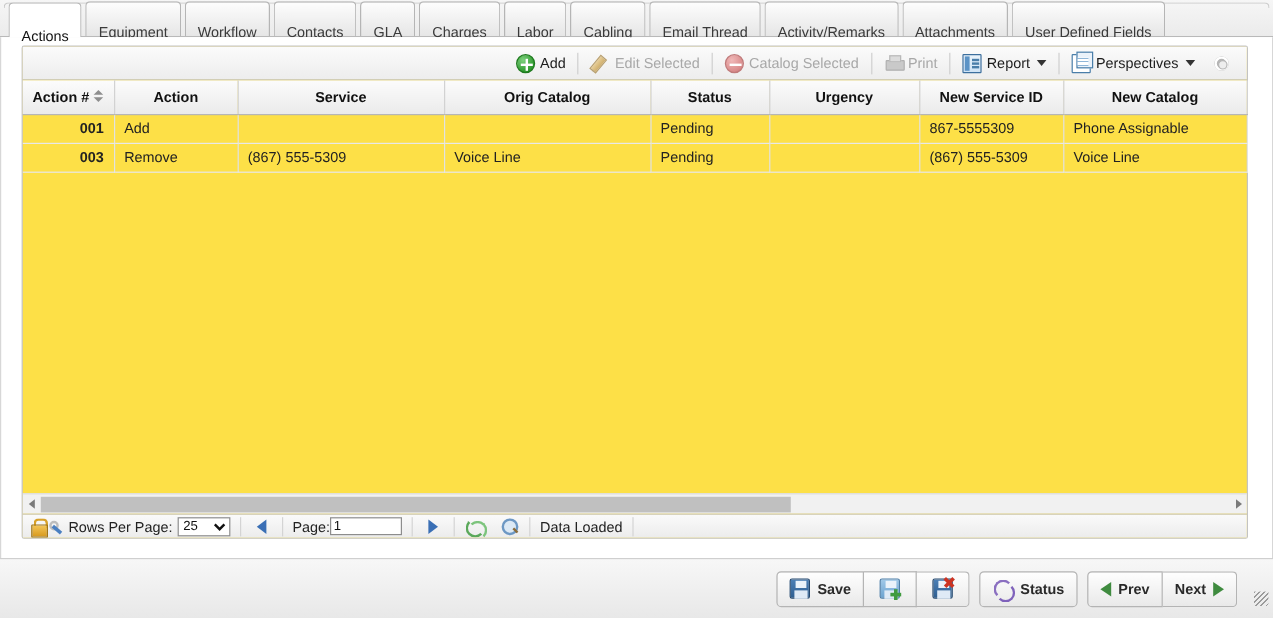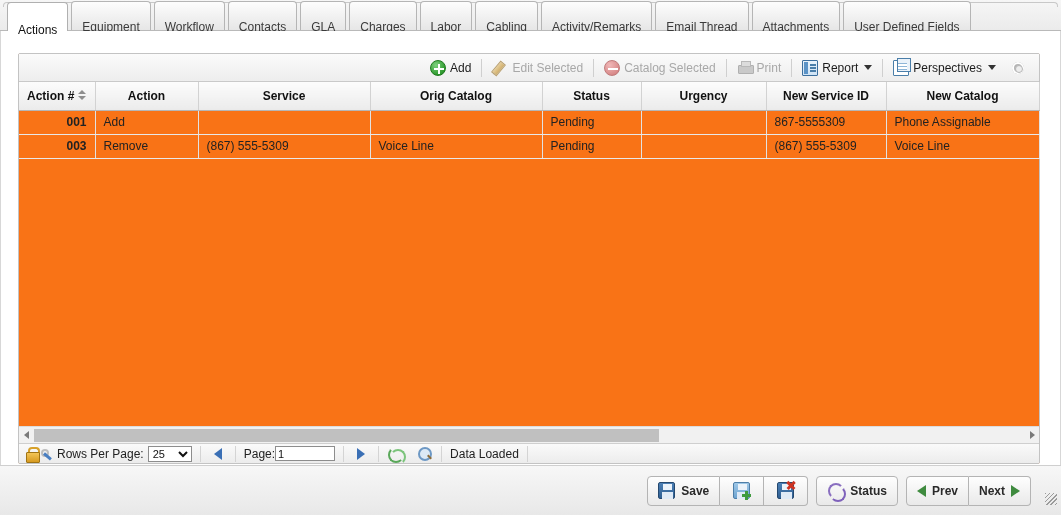--- a/index.html
+++ b/index.html
@@ -51,24 +51,24 @@
     margin-bottom: -1px;
   }
 
   
   .panel {
     position: absolute; left: 0; top: 31px; width: 1061px; height: 434px;
     background: #ffffff;
     border-left: 1px solid #d7d7d7; border-right: 1px solid #d7d7d7;
   }
   .gridframe {
-    position: absolute; left: 17px; top: 22px;
+    position: absolute; left: 17px; top: 7px;
     width: 1022px; height: 411px;
     border: 1px solid #c3c3c3;
-    background: #f97316;
+    background: #fde047;
     border-radius: 2px;
   }
 
   
   .toolbar {
     height: 28px;
     display: flex; align-items: center; justify-content: flex-end;
     background: linear-gradient(to bottom,#fbfbfb 0%,#ededed 100%);
     border-bottom: 1px solid #c9c9c9;
     padding-right: 6px;
@@ -229,22 +229,22 @@
 
   <div class="tabstrip">
     <div class="tab active"><span>Actions</span></div>
     <div class="tab"><span>Equipment</span></div>
     <div class="tab"><span>Workflow</span></div>
     <div class="tab"><span>Contacts</span></div>
     <div class="tab"><span>GLA</span></div>
     <div class="tab"><span>Charges</span></div>
     <div class="tab"><span>Labor</span></div>
     <div class="tab"><span>Cabling</span></div>
+    <div class="tab"><span>Email Thread</span></div>
     <div class="tab"><span>Activity/Remarks</span></div>
-    <div class="tab"><span>Email Thread</span></div>
     <div class="tab"><span>Attachments</span></div>
     <div class="tab"><span>User Defined Fields</span></div>
   </div>
 
   <div class="panel">
     <div class="gridframe">
 
       <div class="toolbar">
         <div class="tbtn">
           <span class="ico ic-add"></span>

